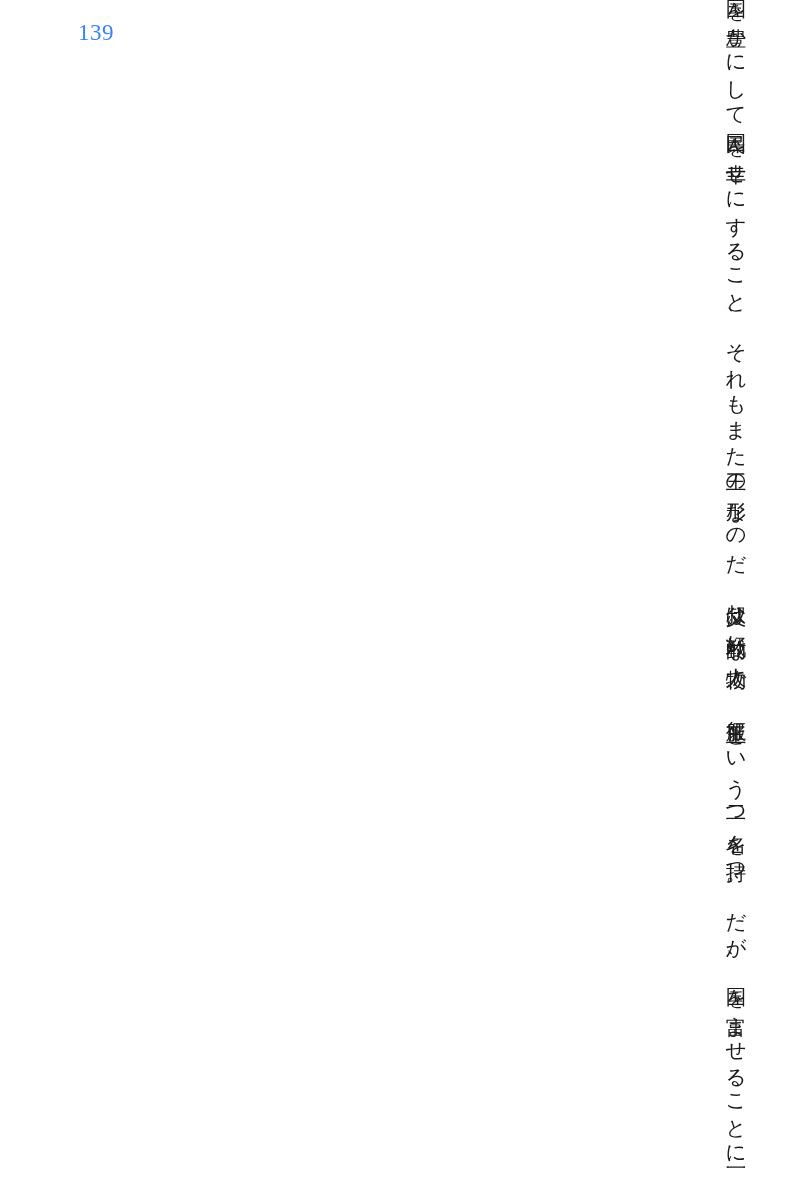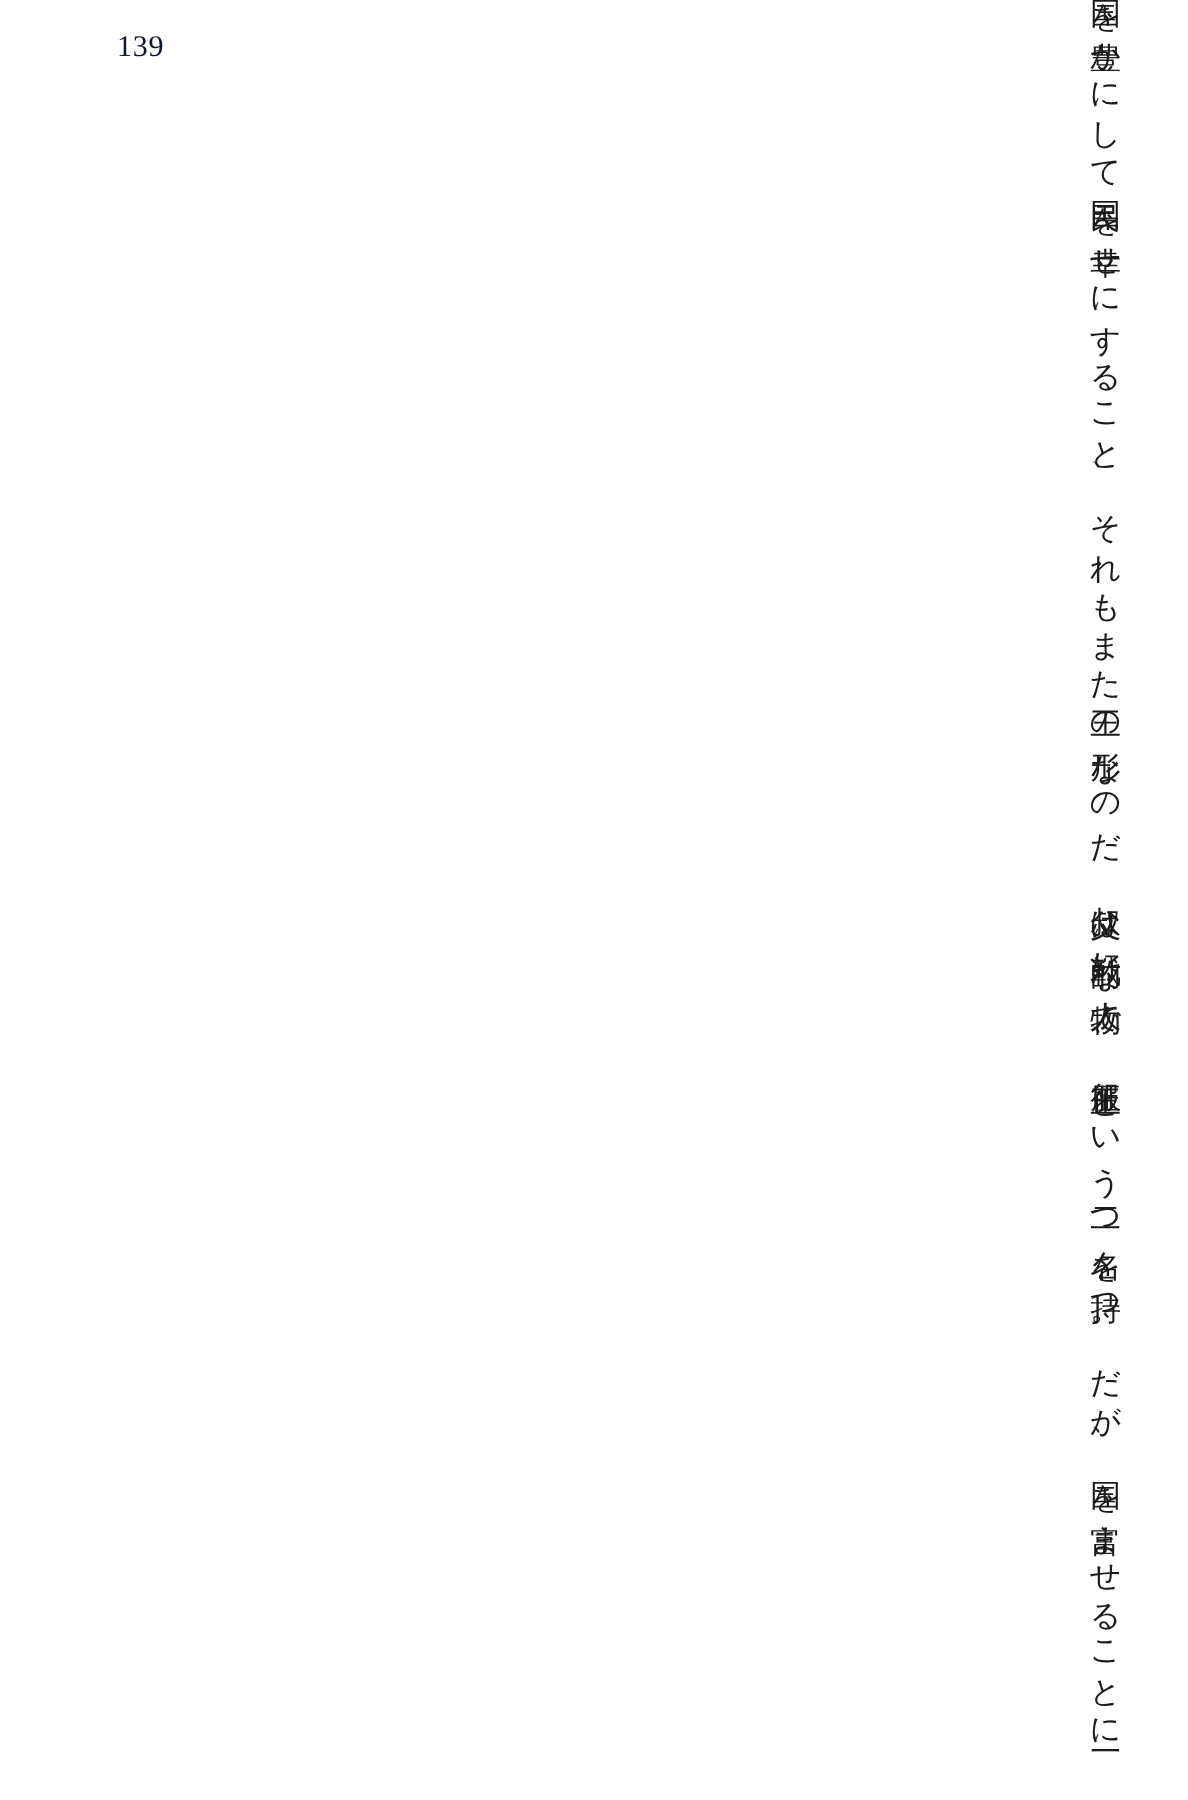--- a/index.html
+++ b/index.html
@@ -19,23 +19,23 @@
   .page {
     position: absolute;
     inset: 0;
     background: #ffffff;
   }
 
   .page-number {
     position: absolute;
     top: 20px;
     left: 78px;
-    font-size: 20px;
+    font-size: 23px;
     font-family: "Liberation Serif", "DejaVu Serif", serif;
-    color: #0f172a;
+    color: #3b82f6;
     letter-spacing: 0.5px;
   }
 
   .body-text {
     position: absolute;
     top: 80px;
     right: 46px;
     left: 40px;
     bottom: 40px;
     display: flex;

